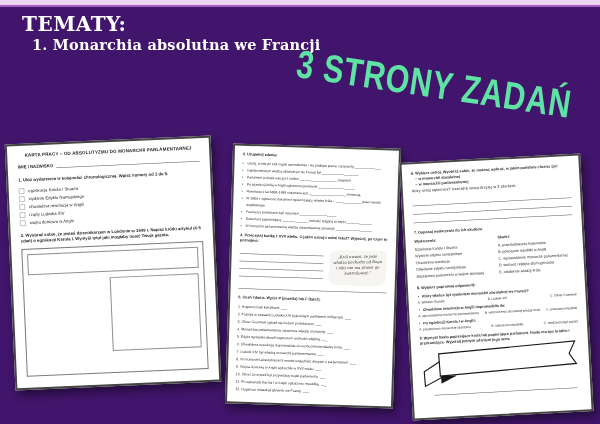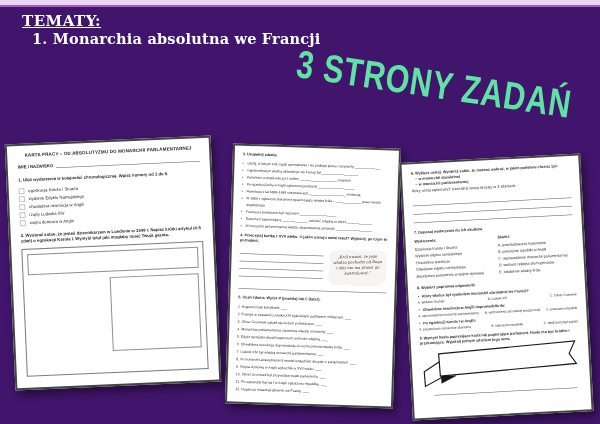--- a/index.html
+++ b/index.html
@@ -8,21 +8,21 @@
     background:#41156B;
     font-family:"Liberation Sans",sans-serif;
     -webkit-font-smoothing:antialiased;
   }
   
   .strip-light{position:absolute;top:0;left:0;right:0;height:5px;background:#EBD6F3;}
   .strip-accent{position:absolute;top:5px;left:0;right:0;height:2px;background:#A55BC5;}
 
   
   .hero{position:absolute;left:22px;top:12px;color:#FFFFFF;font-family:"DejaVu Serif",serif;font-weight:bold;}
-  .hero-title{font-size:15px;letter-spacing:.5px;text-decoration:underline;}
+  .hero-title{font-size:20px;letter-spacing:.5px;}
   .topics{padding-left:10px;}
   .topic{font-size:14.5px;margin-bottom:15px;letter-spacing:.2px;white-space:nowrap;}
 
   
   .badge{
     position:absolute;left:297px;top:44px;width:310px;
     transform:rotate(8.5deg);transform-origin:0 50%;
     color:#5FE3A4;font-weight:800;font-size:39px;line-height:1;
     white-space:nowrap;
   }

